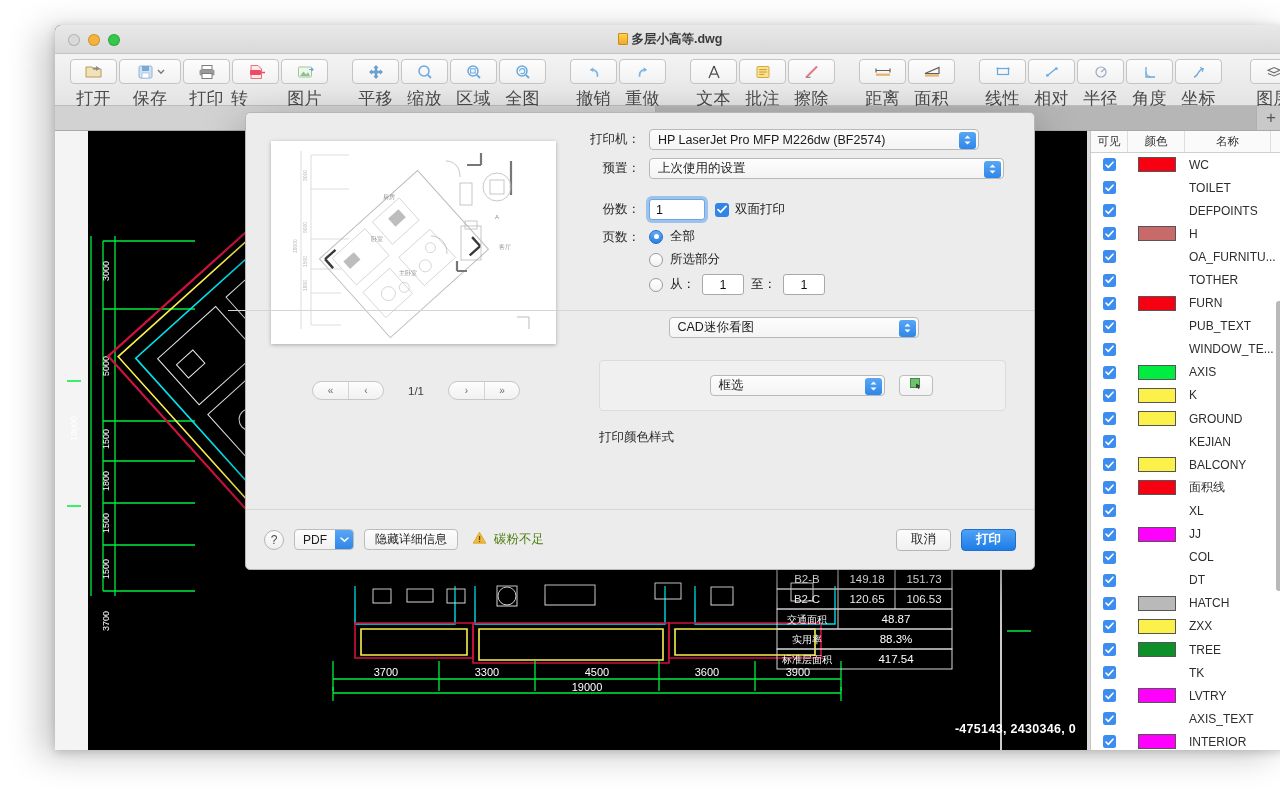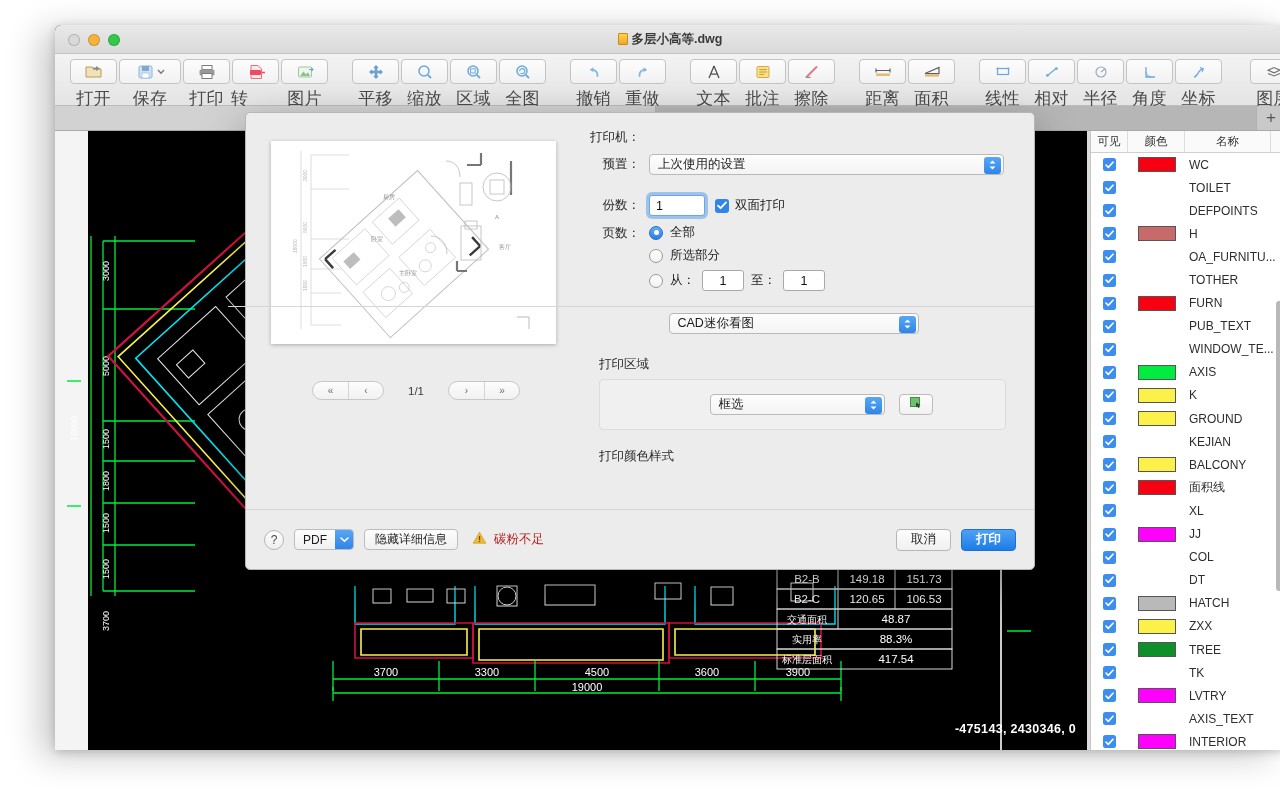--- a/index.html
+++ b/index.html
@@ -171,21 +171,21 @@
      background:linear-gradient(#fdfdfd,#efefef); font-size:12px; color:#4b4b4b;
      display:flex;align-items:center;justify-content:center; }
   .pdfbtn{ display:flex; border:1px solid #bcbcbc; border-radius:4px; overflow:hidden;
      height:21px; background:linear-gradient(#fdfdfd,#f1f1f1); }
   .pdfbtn .t{ padding:0 8px; font-size:12px; color:#1c1c1c; display:flex; align-items:center;}
   .pdfbtn .a{ width:18px; background:linear-gradient(#58a7f5,#2f86e8);
      display:flex;align-items:center;justify-content:center; }
   .pbtn{ height:21px; border:1px solid #bcbcbc; border-radius:4px;
      background:linear-gradient(#fdfdfd,#f1f1f1); font-size:12px; color:#1c1c1c;
      display:flex; align-items:center; padding:0 10px; }
-  .warn{ display:flex; align-items:flex-start; gap:7px; font-size:12.5px; color:#b91c1c;
+  .warn{ display:flex; align-items:flex-start; gap:7px; font-size:12.5px; color:#4d7c0f;
      margin-left:4px; }
   .spacer{ flex:1; }
   .btn-cancel{ height:22px; border:1px solid #b7b7b7; border-radius:4px;
      background:linear-gradient(#fdfdfd,#f0f0f0); font-size:12.5px; color:#1b1b1b;
      display:flex; align-items:center; padding:0 14px; }
   .btn-print{ height:22px; border:1px solid #1e6fd0; border-radius:4px;
      background:linear-gradient(#4ea2f5,#1d7ce6); font-size:12.5px; color:#fff;
      display:flex; align-items:center; padding:0 14px; font-weight:600; }
 </style>
 </head>
@@ -978,20 +978,29 @@
             <div class="seg">
               <span>›</span>
               <span>»</span>
             </div>
           </div>
         </div>
 
         <div class="form">
           <div class="frow">
             <div class="flabel">打印机：</div>
+            <div class="popup" style="width:330px">
+              <span>HP LaserJet Pro MFP M226dw (BF2574)</span>
+              <span class="arrowbox">
+                <svg width="9" height="12" viewBox="0 0 9 12">
+                    <path d="M4.5 1.5l3 3h-6z" fill="#fff"></path>
+                    <path d="M4.5 10.5l3-3h-6z" fill="#fff"></path>
+                  </svg>
+              </span>
+            </div>
           </div>
 
           <div class="frow">
             <div class="flabel">预置：</div>
             <div class="popup" style="width:355px">
               <span>上次使用的设置</span>
               <span class="arrowbox">
                 <svg width="9" height="12" viewBox="0 0 9 12">
                     <path d="M4.5 1.5l3 3h-6z" fill="#fff"></path>
                     <path d="M4.5 10.5l3-3h-6z" fill="#fff"></path>
@@ -1044,21 +1053,20 @@
               <span class="arrowbox">
                 <svg width="9" height="12" viewBox="0 0 9 12">
                     <path d="M4.5 1.5l3 3h-6z" fill="#fff"></path>
                     <path d="M4.5 10.5l3-3h-6z" fill="#fff"></path>
                   </svg>
               </span>
             </div>
           </div>
 
           <div style="margin-top:22px">
-            <div class="grp-title">打印区域</div>
             <div class="grpbox center">
               <div class="popup" style="width:175px">
                 <span>框选</span>
                 <span class="arrowbox">
                   <svg width="9" height="12" viewBox="0 0 9 12">
                       <path d="M4.5 1.5l3 3h-6z" fill="#fff"></path>
                       <path d="M4.5 10.5l3-3h-6z" fill="#fff"></path>
                     </svg>
                 </span>
               </div>

